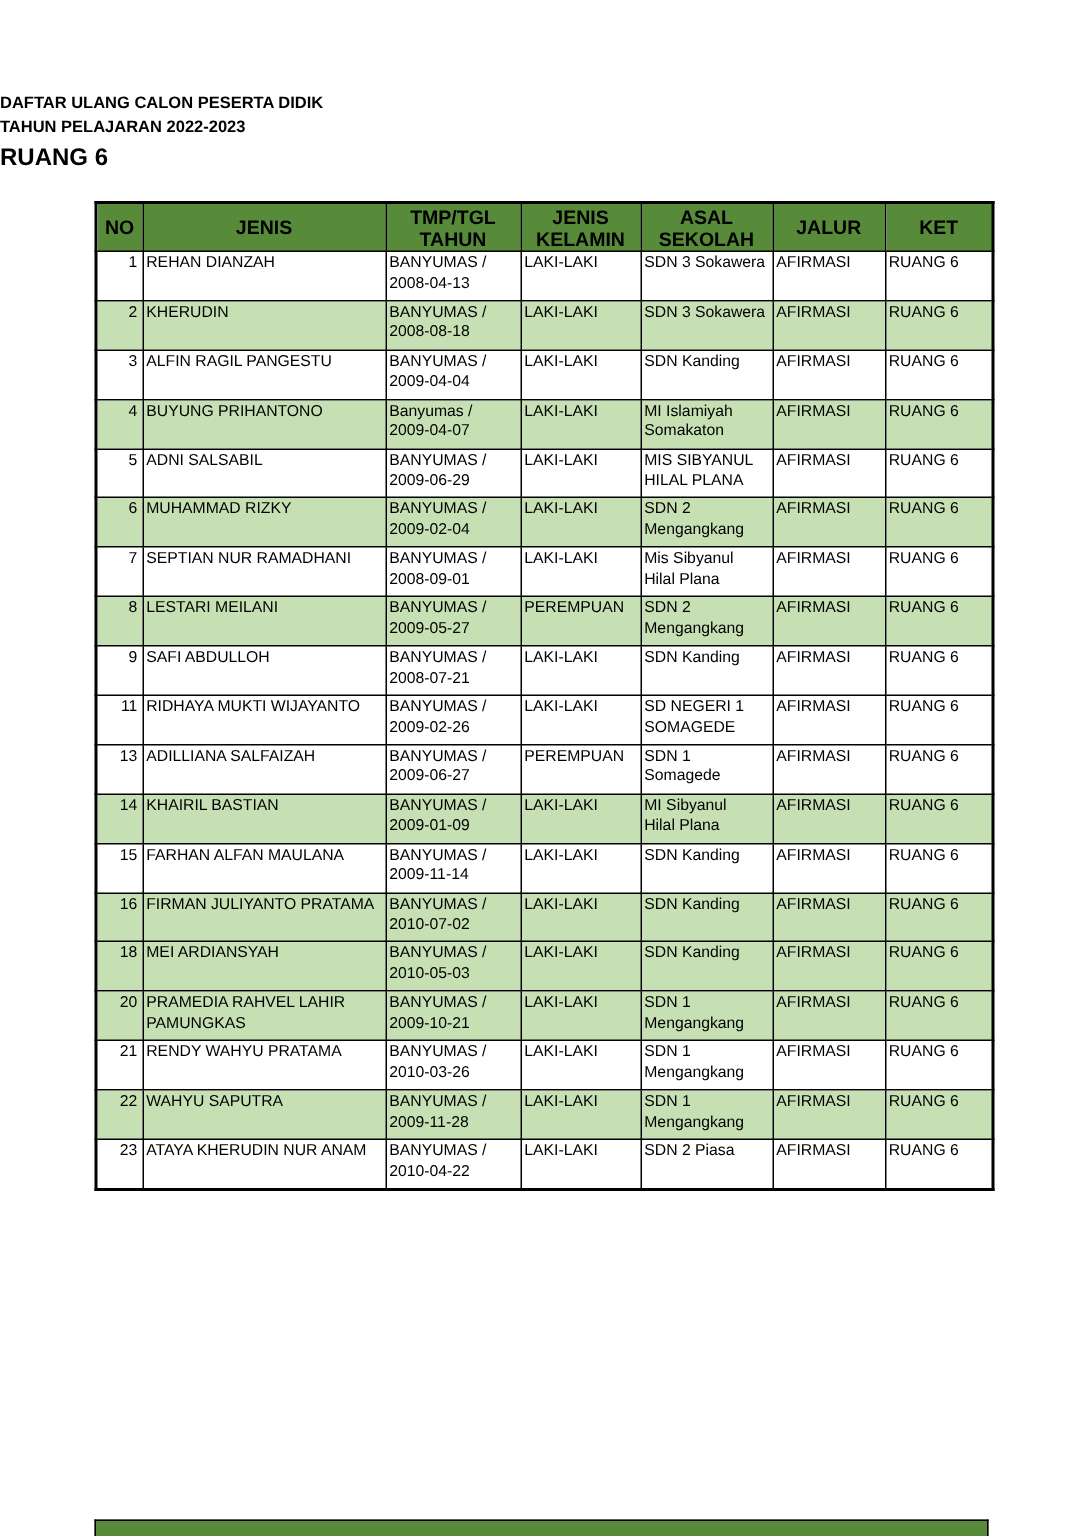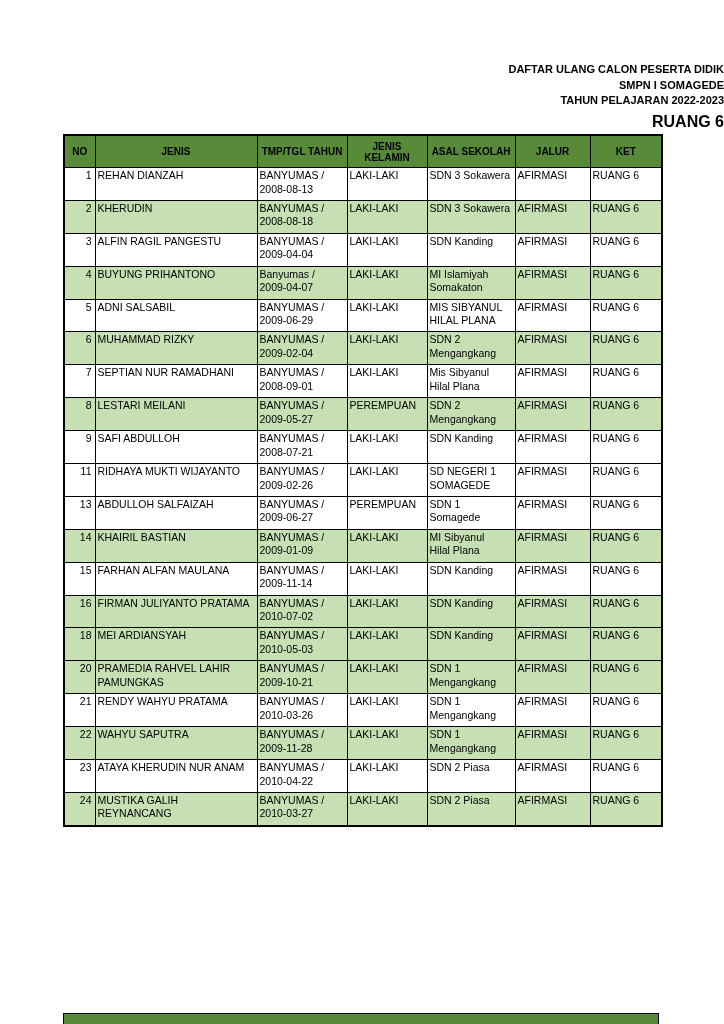--- a/index.html
+++ b/index.html
@@ -4,36 +4,36 @@
 <style>
   html,body { margin:0; padding:0; }
   body {
     width:724px; height:1024px; position:relative; overflow:hidden;
     background:#ffffff; color:#000;
     font-family:"Liberation Sans", sans-serif;
     --header-green:#578a39; --row-green:#c6e0b4; --border-color:#000000;
   }
   .page-title-block {
     position:absolute; top:62px; left:0; width:724px;
-    text-align:right; font-weight:bold; font-size:11px; line-height:15.5px;
+    text-align:left; font-weight:bold; font-size:11px; line-height:15.5px;
   }
   .room-title { font-size:16px; line-height:19px; margin-top:3px; }
 
   table.roster {
     position:absolute; top:134px; left:63px; width:598px;
     border-collapse:collapse; table-layout:fixed;
     border:2px solid var(--border-color);
   }
   .roster th, .roster td {
     border:1px solid var(--border-color);
     overflow:hidden;
   }
   .roster thead th {
     background:var(--header-green);
-    height:31px; font-size:10px; font-weight:bold;
+    height:31px; font-size:13px; font-weight:bold;
     text-align:center; vertical-align:middle; padding:0 1px;
   }
   .roster td {
     height:30.9px; font-size:10.5px; line-height:13.5px;
     vertical-align:top; padding:1px 2px 0 2px;
     background:#ffffff;
   }
   .roster tr.hl td { background:var(--row-green); }
   .roster td.col-no { text-align:right; padding-right:3px; }
   .col-w-no   { width:31px; }
@@ -48,21 +48,20 @@
     position:absolute; left:63px; top:1013px; width:594px; height:12px;
     background:var(--header-green);
     border:1px solid var(--border-color); border-bottom:none;
   }
 </style>
 </head>
 <body style="--header-green: #578a39; --row-green: #c6e0b4; --border-color: #000000;">
 
 <div class="page-title-block">
   <div>DAFTAR ULANG CALON PESERTA DIDIK</div>
-  <div>SMPN I SOMAGEDE</div>
   <div>TAHUN PELAJARAN 2022-2023</div>
   <div class="room-title">RUANG 6</div>
 </div>
 
 <table class="roster">
   <colgroup>
     <col class="col-w-no">
       <col class="col-w-nama">
       <col class="col-w-tmp">
     <col class="col-w-jk">
@@ -80,21 +79,21 @@
       <th>JALUR</th>
       <th>KET</th>
     </tr>
   </thead>
   <tbody>
       <tr>
         <td class="col-no">1</td>
         <td class="col-nama">REHAN DIANZAH</td>
         <td class="col-tmp">
           <div>BANYUMAS /</div>
-          <div>2008-08-13</div>
+          <div>2008-04-13</div>
         </td>
         <td class="col-jk">LAKI-LAKI</td>
         <td class="col-asal">
           <div>SDN 3 Sokawera</div>
         </td>
         <td class="col-jalur">AFIRMASI</td>
         <td class="col-ket">RUANG 6</td>
       </tr>
       <tr class="hl">
         <td class="col-no">2</td>
@@ -223,21 +222,21 @@
         <td class="col-jk">LAKI-LAKI</td>
         <td class="col-asal">
           <div>SD NEGERI 1</div>
           <div>SOMAGEDE</div>
         </td>
         <td class="col-jalur">AFIRMASI</td>
         <td class="col-ket">RUANG 6</td>
       </tr>
       <tr>
         <td class="col-no">13</td>
-        <td class="col-nama">ABDULLOH SALFAIZAH</td>
+        <td class="col-nama">ADILLIANA SALFAIZAH</td>
         <td class="col-tmp">
           <div>BANYUMAS /</div>
           <div>2009-06-27</div>
         </td>
         <td class="col-jk">PEREMPUAN</td>
         <td class="col-asal">
           <div>SDN 1</div>
           <div>Somagede</div>
         </td>
         <td class="col-jalur">AFIRMASI</td>
@@ -352,30 +351,16 @@
           <div>BANYUMAS /</div>
           <div>2010-04-22</div>
         </td>
         <td class="col-jk">LAKI-LAKI</td>
         <td class="col-asal">
           <div>SDN 2 Piasa</div>
         </td>
         <td class="col-jalur">AFIRMASI</td>
         <td class="col-ket">RUANG 6</td>
       </tr>
-      <tr class="hl">
-        <td class="col-no">24</td>
-        <td class="col-nama">MUSTIKA GALIH REYNANCANG</td>
-        <td class="col-tmp">
-          <div>BANYUMAS /</div>
-          <div>2010-03-27</div>
-        </td>
-        <td class="col-jk">LAKI-LAKI</td>
-        <td class="col-asal">
-          <div>SDN 2 Piasa</div>
-        </td>
-        <td class="col-jalur">AFIRMASI</td>
-        <td class="col-ket">RUANG 6</td>
-      </tr>
     </tbody>
 </table>
 
 <div class="next-page-bar"></div>
 
 </body></html>

